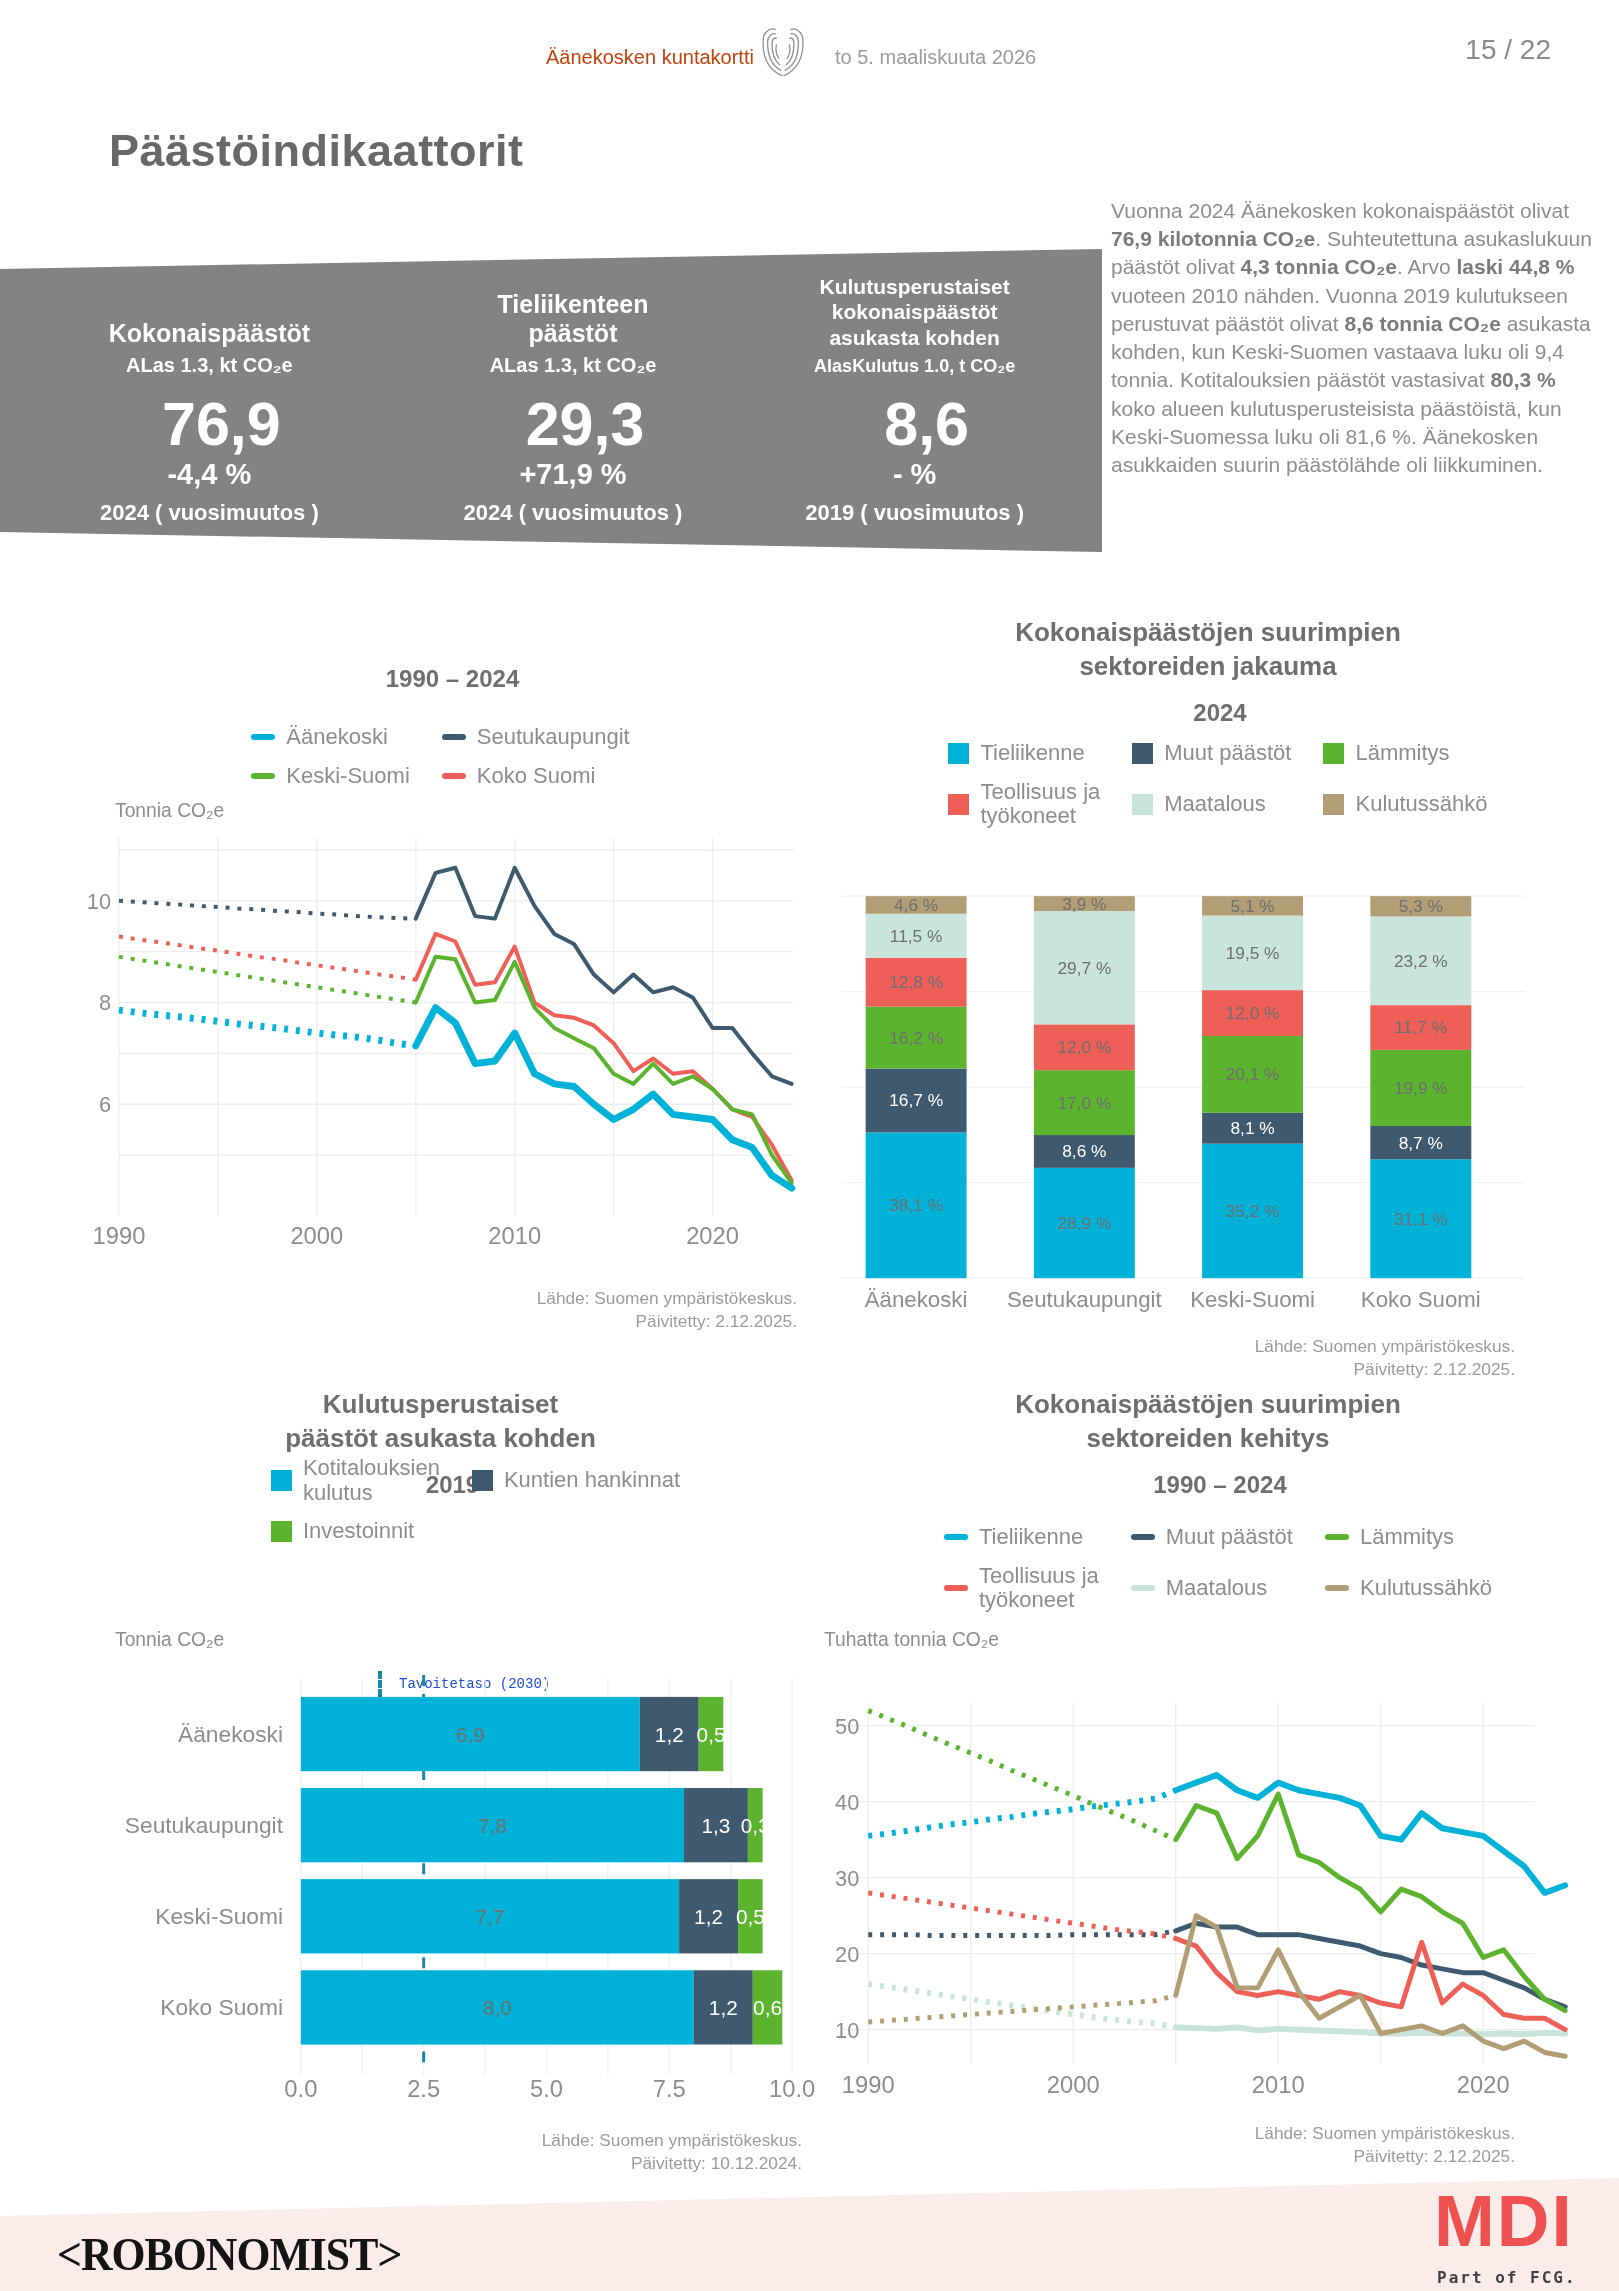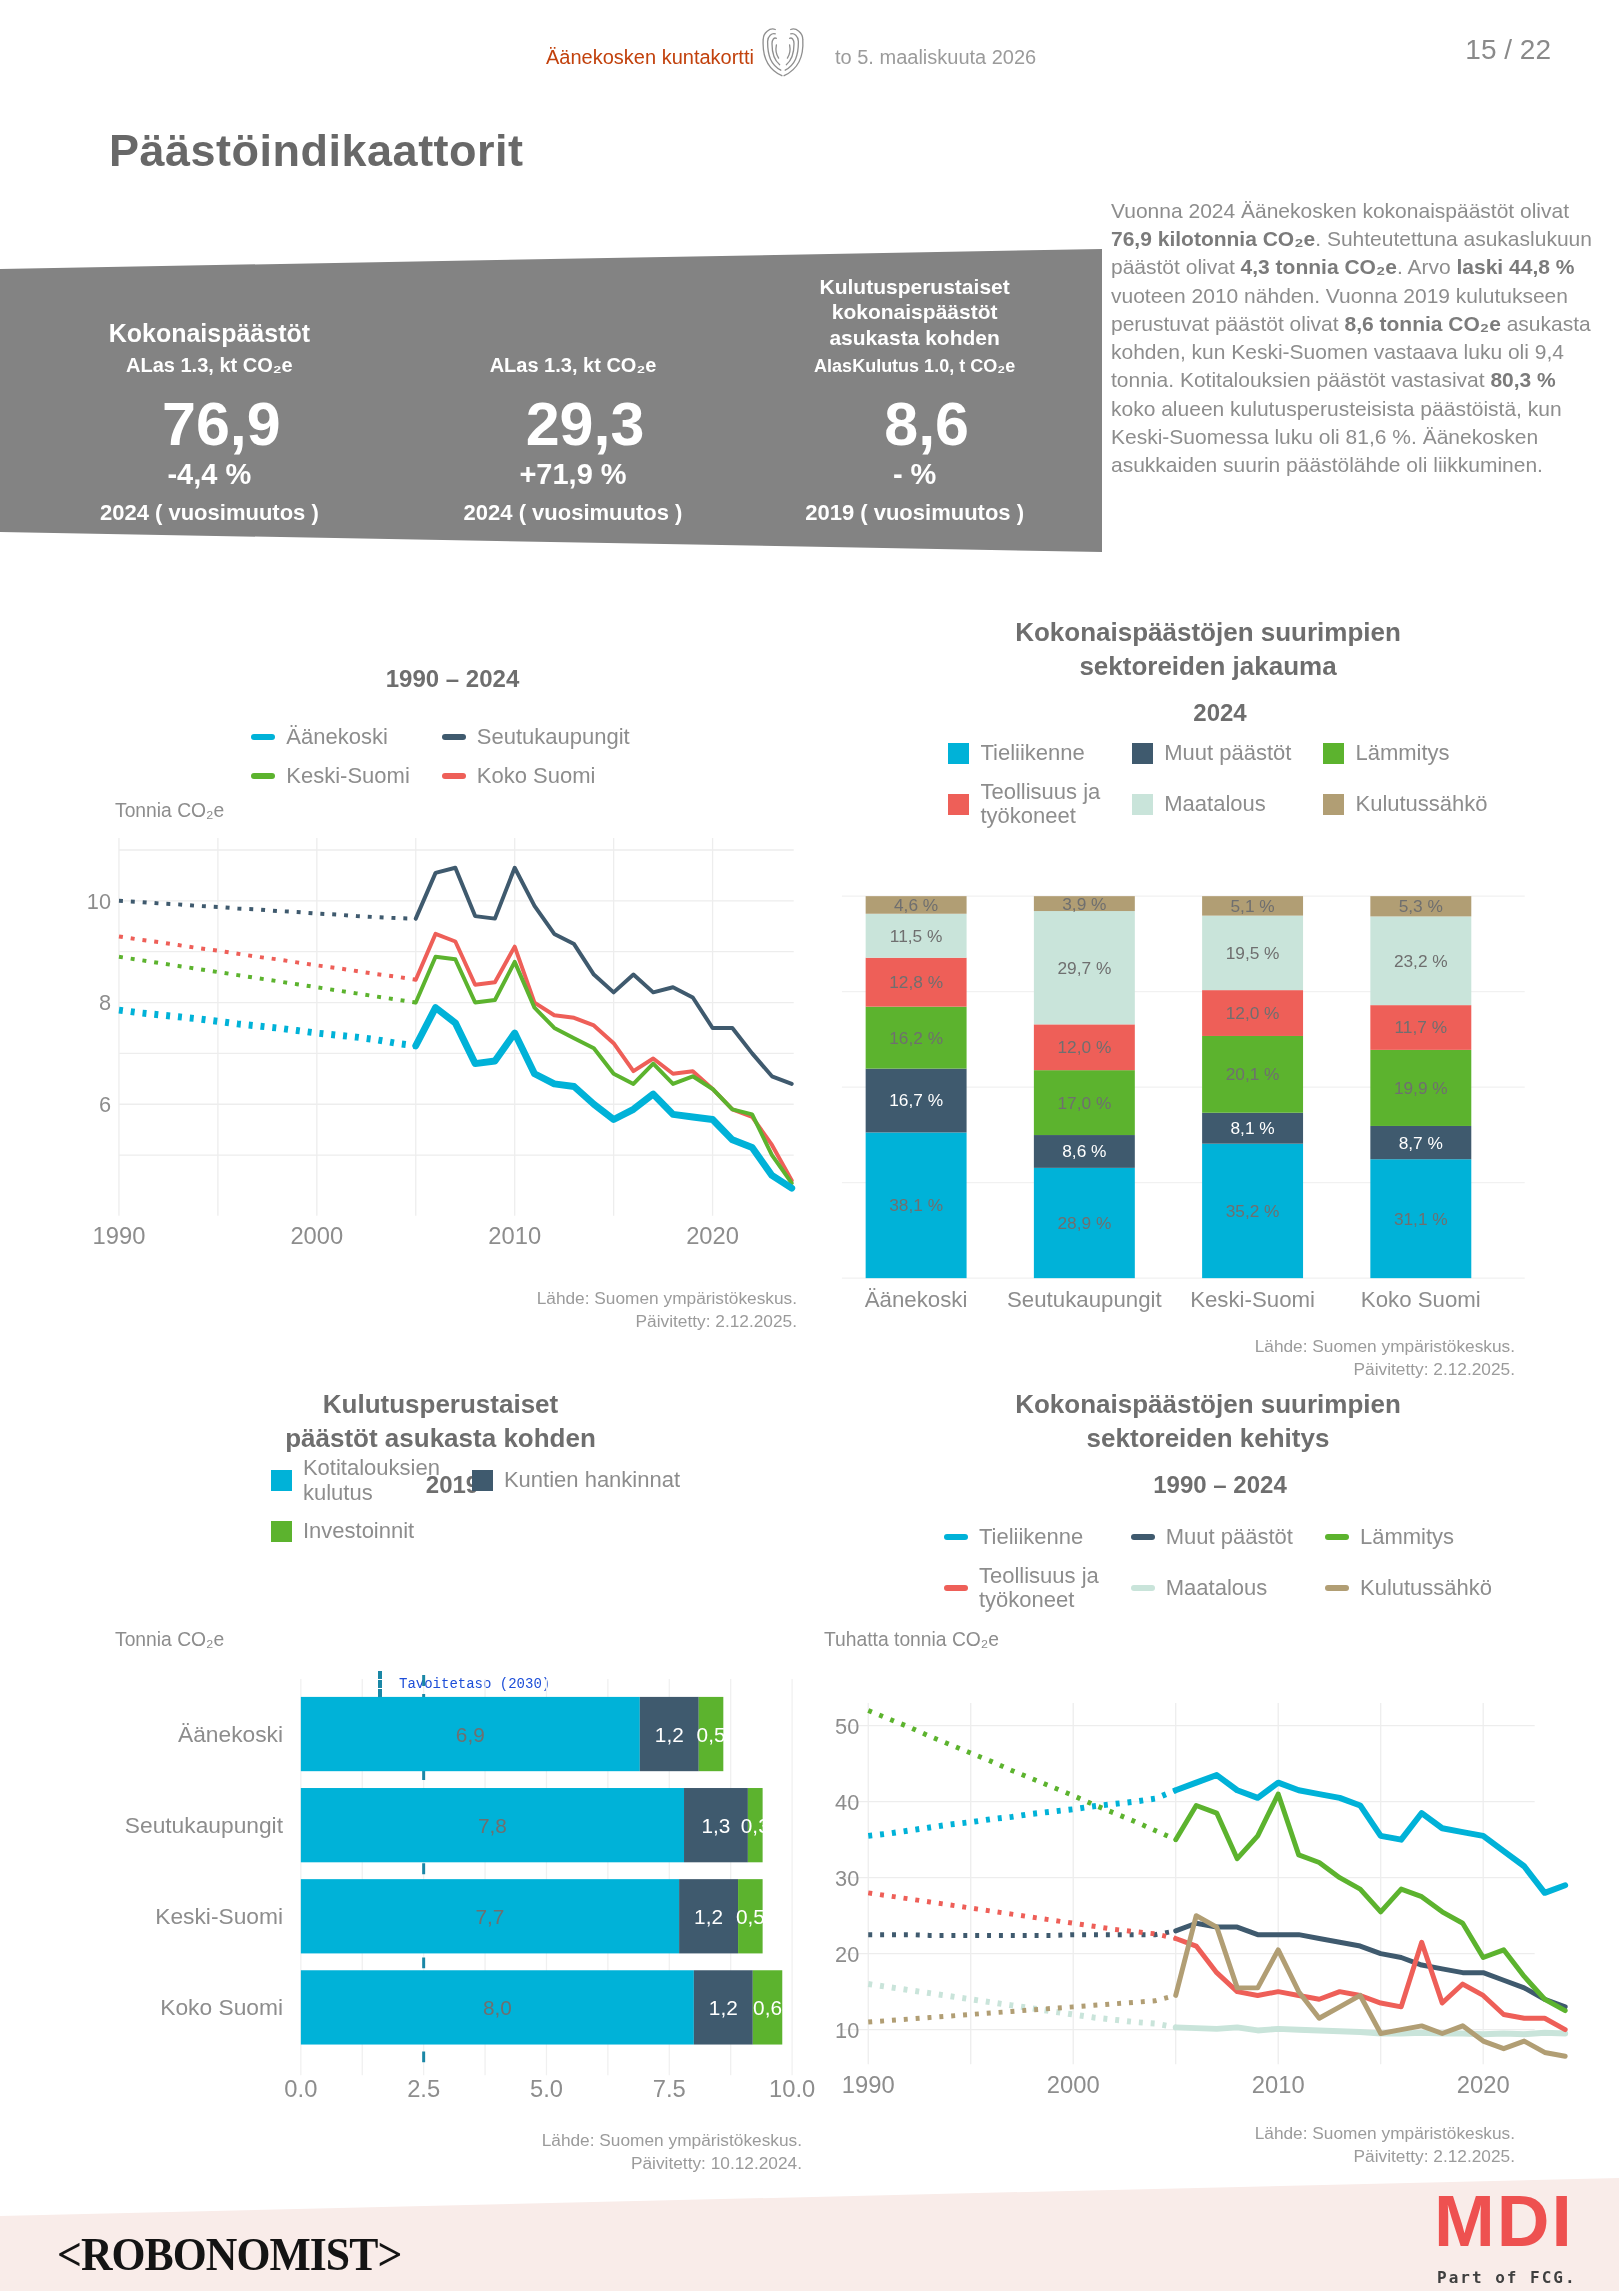--- a/index.html
+++ b/index.html
@@ -89,20 +89,22 @@
 
   <div class="banner">
     <div class="kpi">
       <div class="kpi-title">Kokonaispäästöt</div>
       <div class="kpi-unit">ALas 1.3, kt CO₂e</div>
       <div class="kpi-value">76,9</div>
       <div class="kpi-delta">-4,4 %</div>
       <div class="kpi-period">2024 ( vuosimuutos )</div>
     </div>
     <div class="kpi">
+      <div class="kpi-title">Tieliikenteen
+päästöt</div>
       <div class="kpi-unit">ALas 1.3, kt CO₂e</div>
       <div class="kpi-value">29,3</div>
       <div class="kpi-delta">+71,9 %</div>
       <div class="kpi-period">2024 ( vuosimuutos )</div>
     </div>
     <div class="kpi small">
       <div class="kpi-title">Kulutusperustaiset
 kokonaispäästöt
 asukasta kohden</div>
       <div class="kpi-unit">AlasKulutus 1.0, t CO₂e</div>

